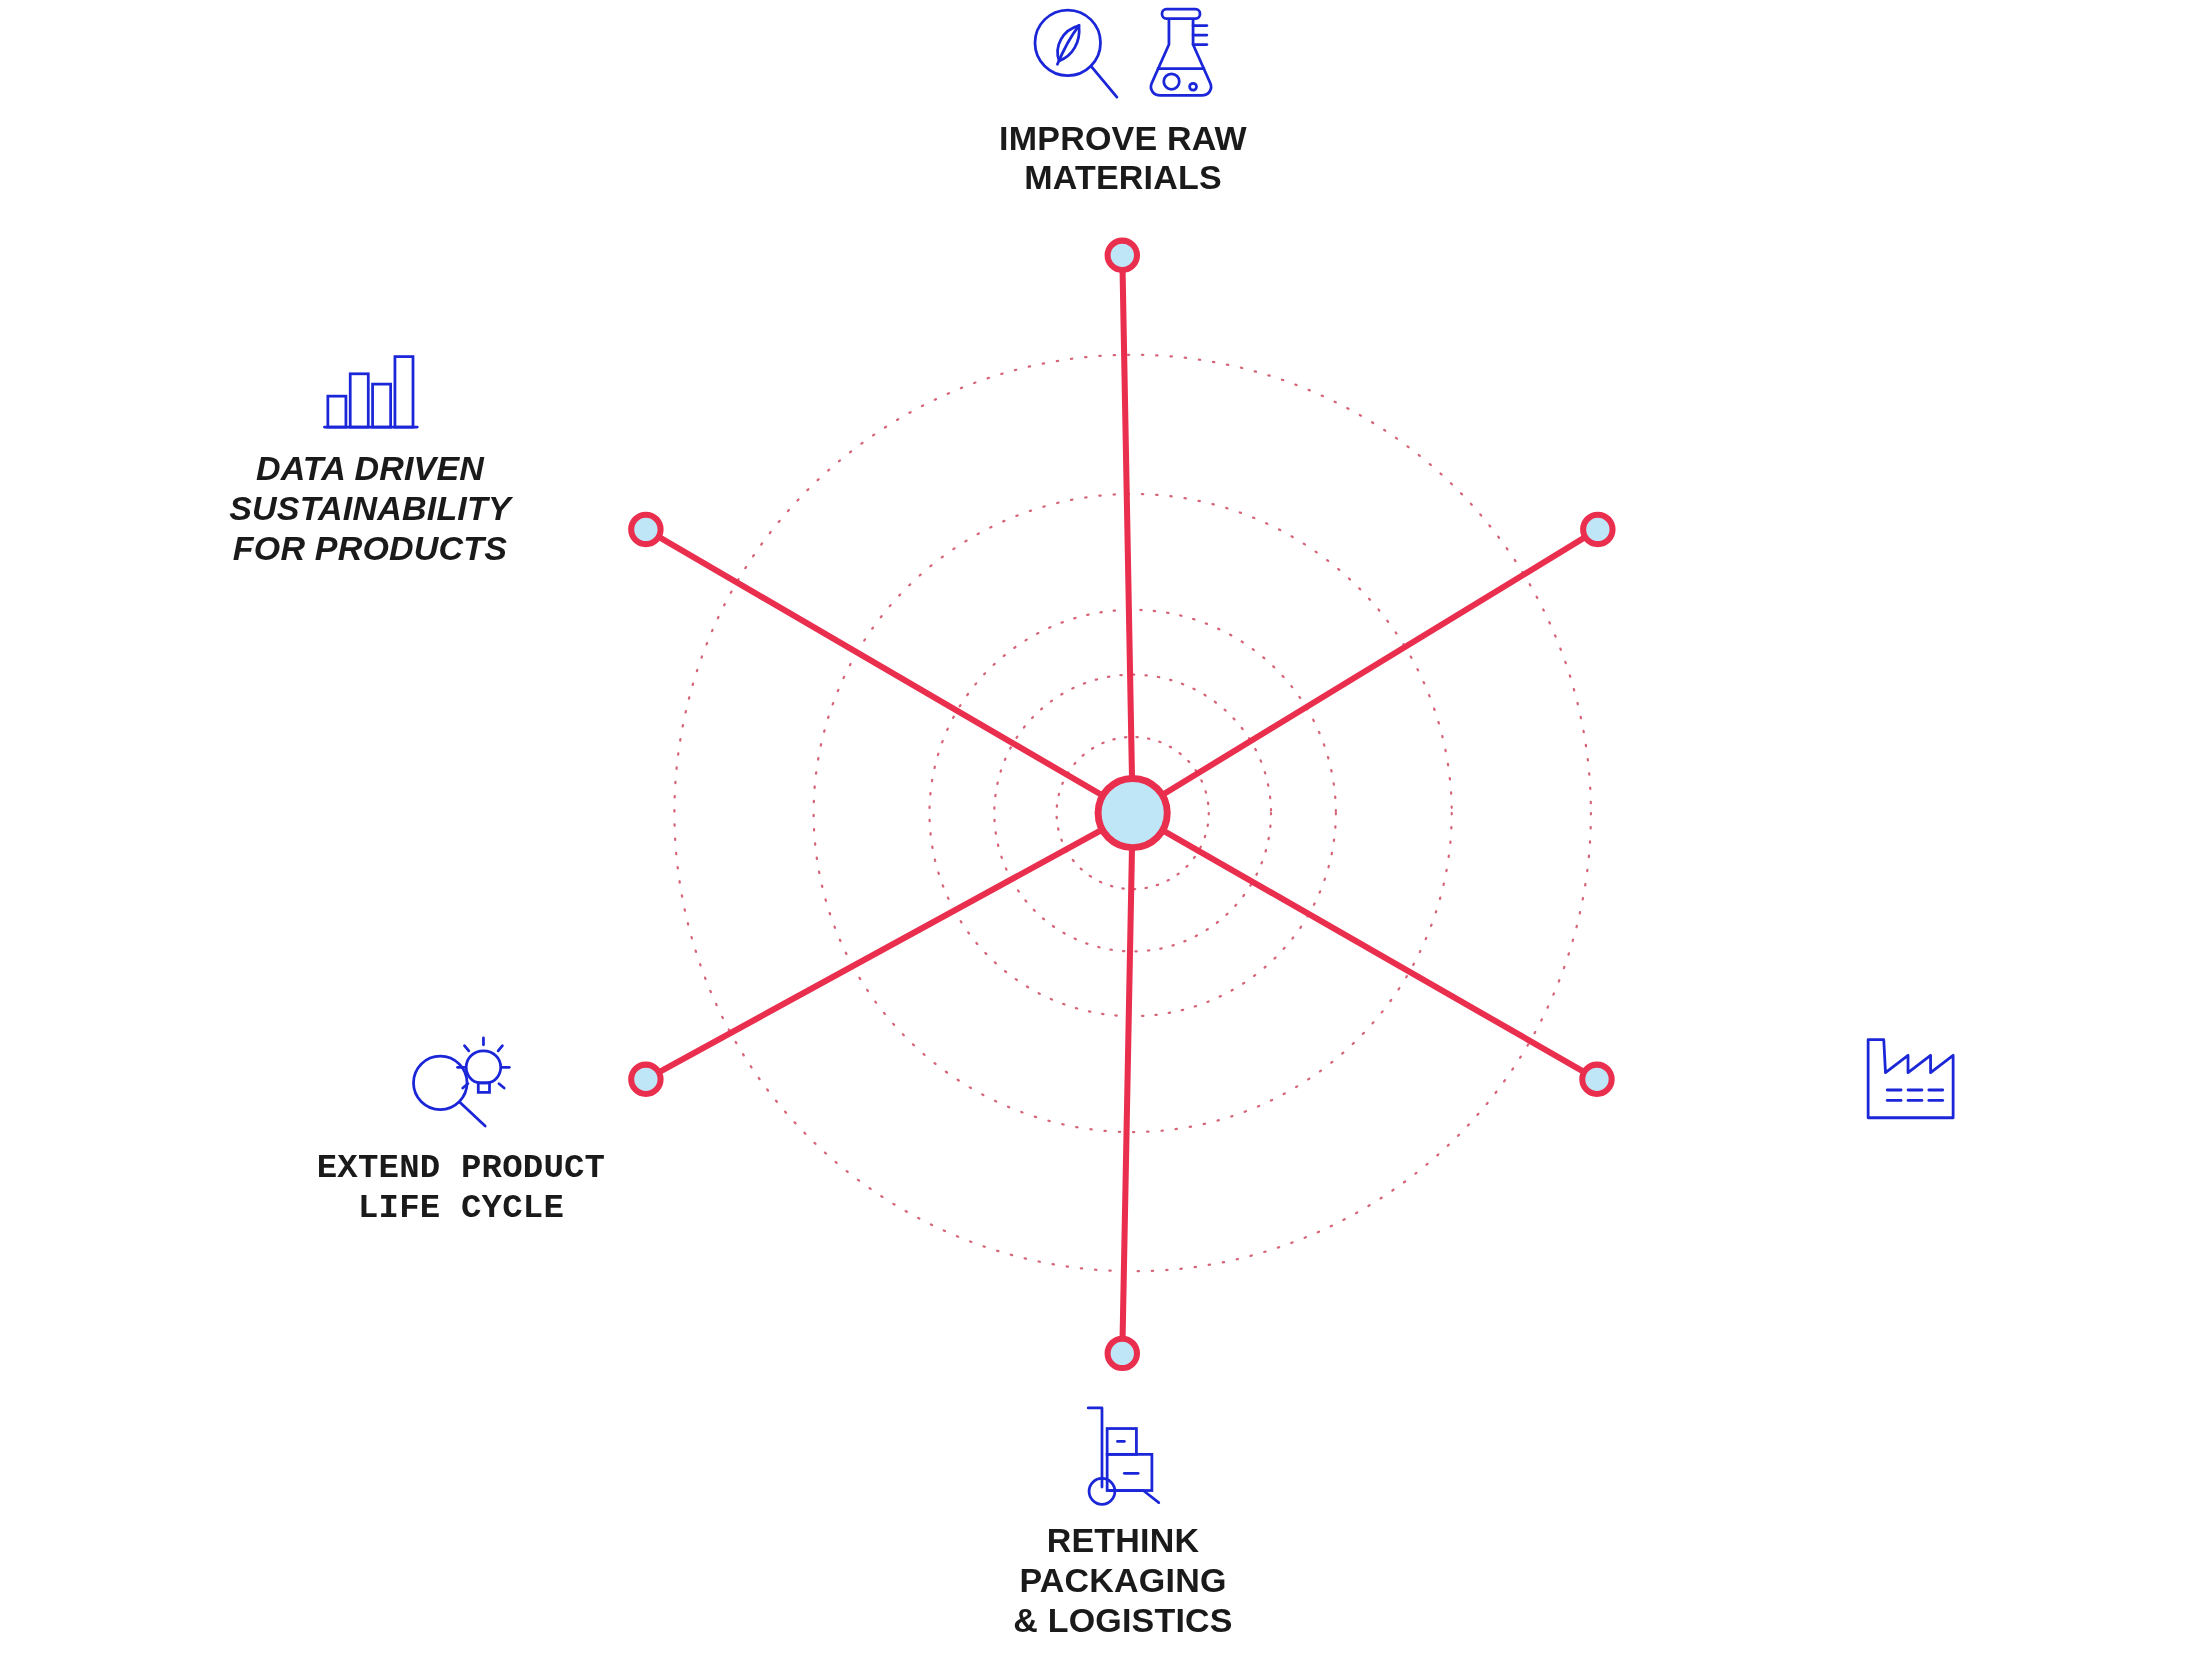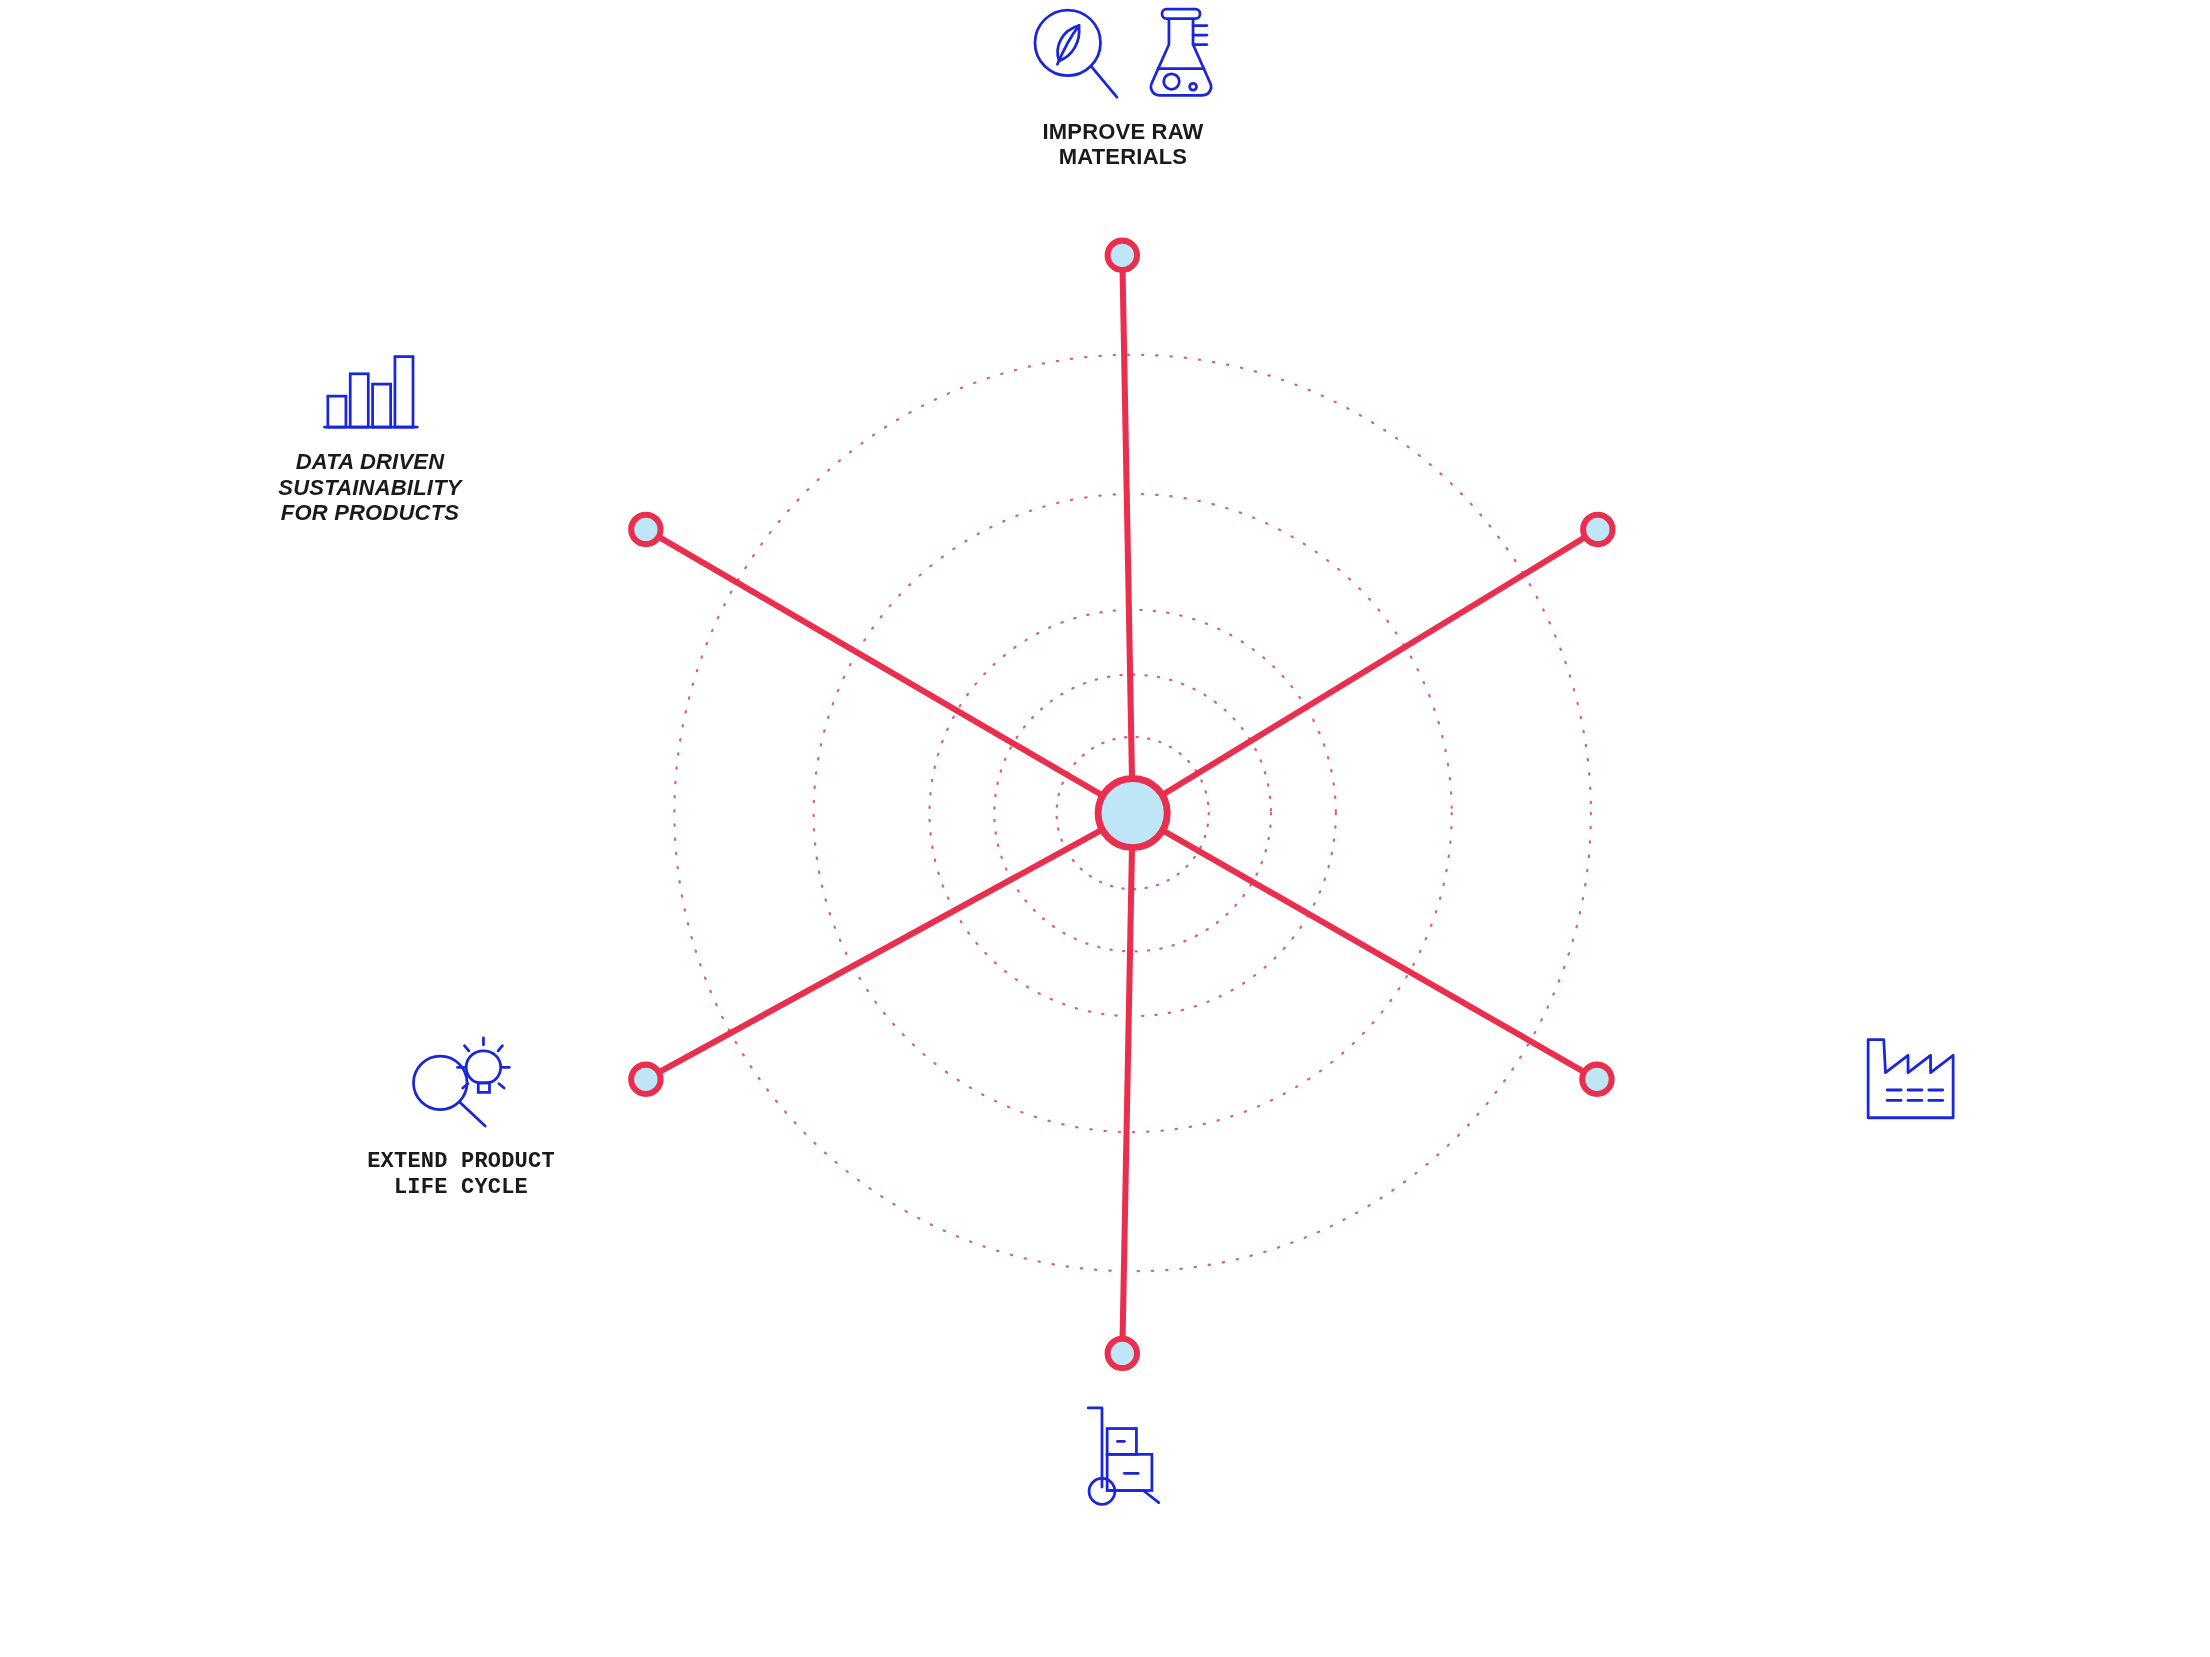--- a/index.html
+++ b/index.html
@@ -37,21 +37,21 @@
   }
   .node .icon-wrap {
     display: flex;
     flex-direction: row;
     align-items: flex-end;
     justify-content: center;
     gap: 19px;
     margin-bottom: 12px;
   }
   .node .label {
-    font-size: 22px;
+    font-size: 34px;
     font-weight: 700;
     letter-spacing: 0.2px;
     line-height: 1.17;
     color: #1a1a1a;
     text-transform: uppercase;
     white-space: pre-line;
   }
   
   #node-improve-raw-materials { left: 924px; top: 3.5px; }
   #node-design-to-maintain-high-value { left: 1778px; top: 339px; }
@@ -153,20 +153,23 @@
           <path d="M14 8 L30 8 L30 100" stroke-linejoin="round" stroke-linecap="round"></path>
           <circle cx="30" cy="105" r="15"></circle>
           <rect x="36" y="32" width="34" height="30"></rect>
           <line x1="48" y1="47" x2="56" y2="47" stroke-linecap="round"></line>
           <rect x="36" y="62" width="52" height="42"></rect>
           <line x1="56" y1="84" x2="72" y2="84" stroke-linecap="round"></line>
           <path d="M38 104 L78 104 L96 118" stroke-linecap="round"></path>
         </svg>
       </span>
     </div>
+    <div class="label">RETHINK
+PACKAGING
+&amp; LOGISTICS</div>
   </div>
 
   <div class="node" id="node-extend-product-life-cycle">
     <div class="icon-wrap">
       <span>
         <svg width="114" height="102" viewBox="0 0 132 118" fill="none" stroke="#1A26D8" stroke-width="3.2">
           <circle cx="42" cy="60" r="31"></circle>
           <line x1="64" y1="82" x2="94" y2="110" stroke-linecap="round"></line>
           <path d="M88 60 C 78 60, 72 50, 72 42 C 72 31, 81 23, 92 23 C 103 23, 112 31, 112 42 C 112 50, 106 60, 96 60 Z"></path>
           <rect x="86" y="60" width="13" height="11"></rect>

